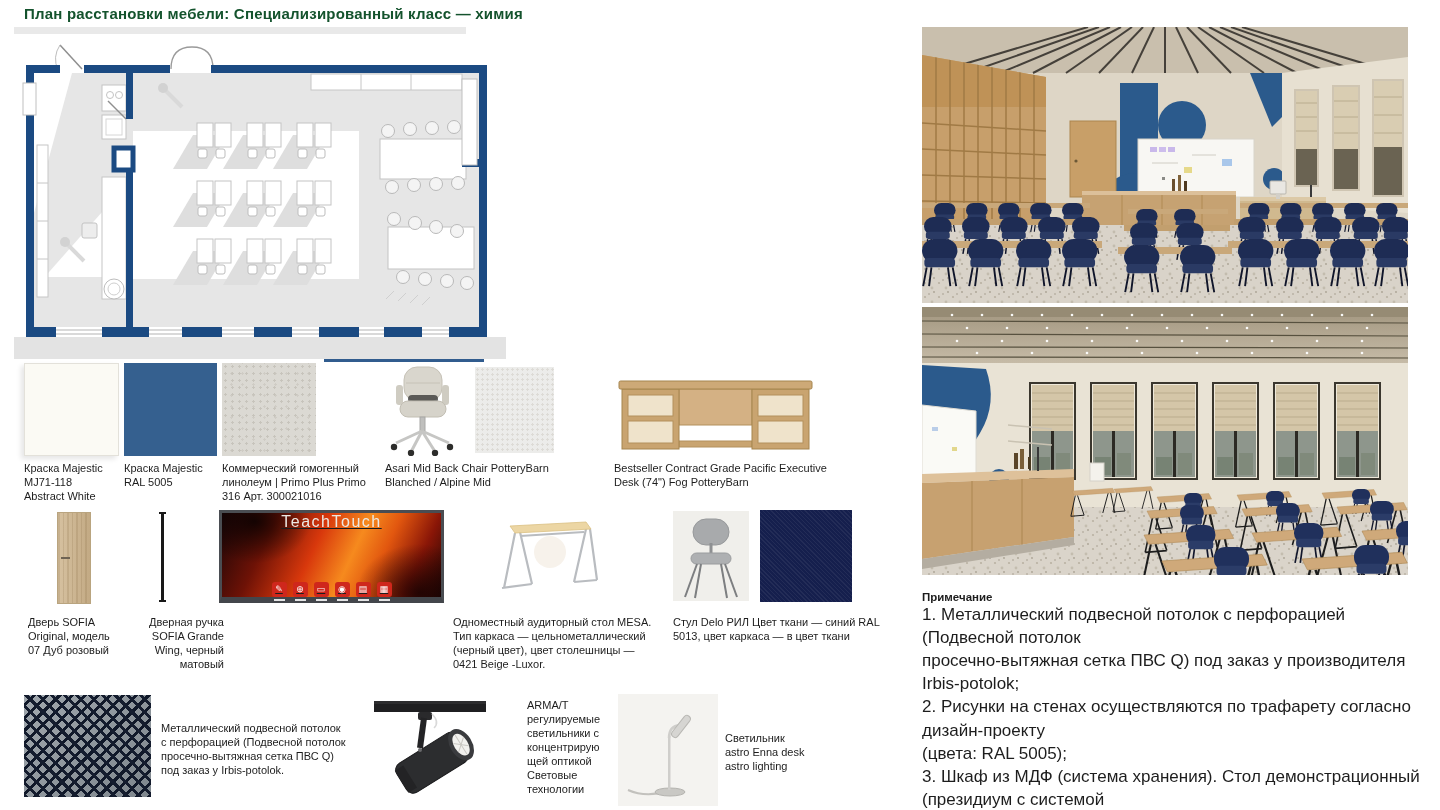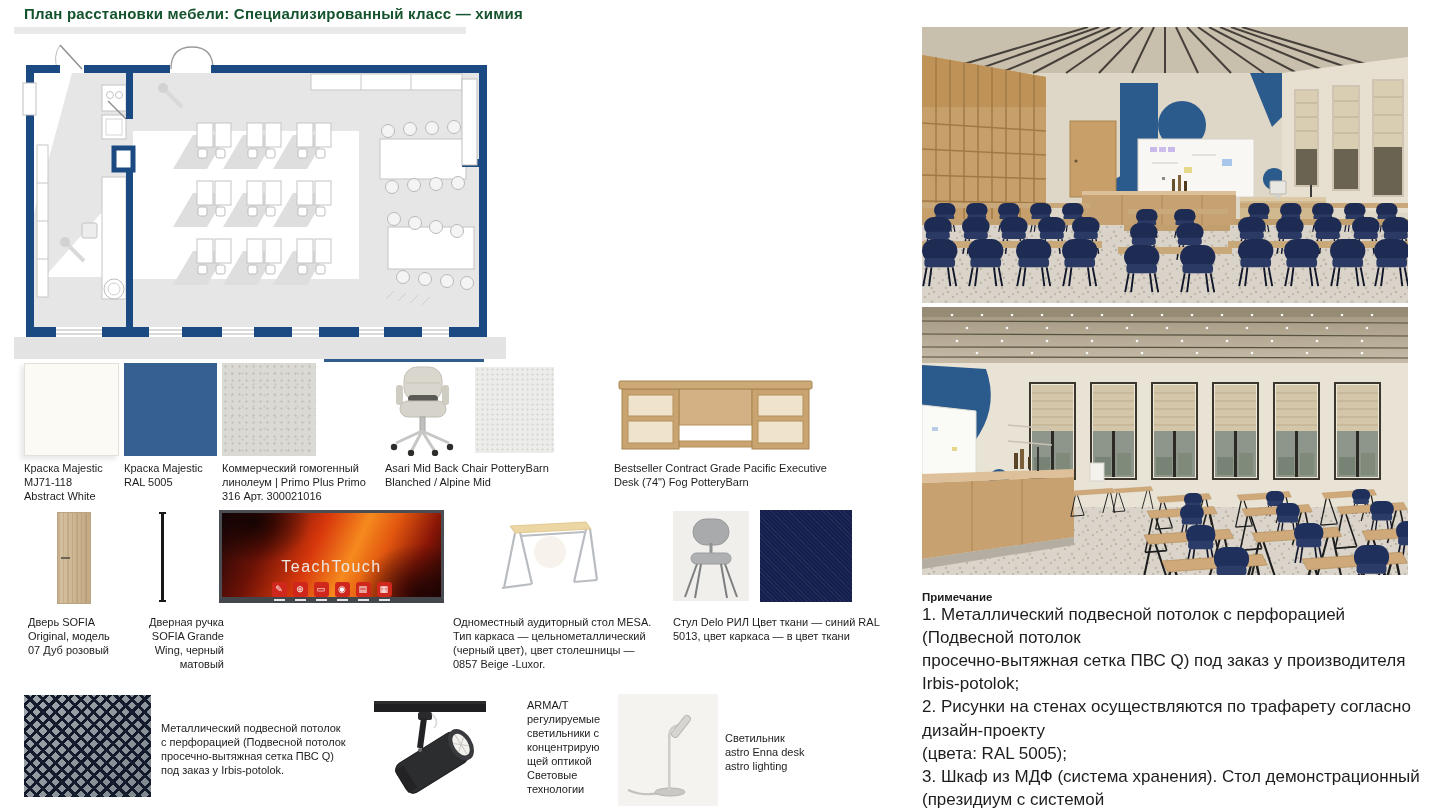--- a/index.html
+++ b/index.html
@@ -25,21 +25,21 @@
      border:1px solid #b9a47f;}
   .door-handle-mark{position:absolute;left:3px;top:44px;width:9px;height:2px;background:#6f6353;}
   .handle-bar{background:#181818;}
   .handle-bar:before,.handle-bar:after{content:"";position:absolute;left:-2px;width:7px;height:2px;background:#181818;}
   .handle-bar:before{top:0;} .handle-bar:after{bottom:0;}
   
   .tt{box-sizing:border-box;border:3px solid #4a4d52;border-bottom:6px solid #43464b;background:
       radial-gradient(80px 60px at 15% 10%,rgba(0,0,0,.75),transparent 70%),
       radial-gradient(90px 70px at 90% 95%,rgba(20,2,2,.8),transparent 70%),
       linear-gradient(115deg,#190507 0%,#6e1206 22%,#d8380c 42%,#f68a1e 58%,#e2570f 70%,#8a1607 85%,#200604 100%);
-      display:flex;flex-direction:column;align-items:center;justify-content:flex-end;gap:6px;}
+      display:flex;flex-direction:column;align-items:center;justify-content:space-between;gap:6px;text-decoration:underline;}
   .tt-brand{color:#ece9e4;font-size:16px;letter-spacing:1.5px;font-weight:400;}
   .tt-icons{display:flex;gap:6px;}
   .tt-ic{width:15px;height:15px;border-radius:3px;background:#cf271c;color:#fff;font-size:9px;line-height:15px;
          text-align:center;position:relative;}
   .tt-ic:after{content:"";position:absolute;left:2px;bottom:-4px;width:11px;height:2px;background:rgba(255,255,255,.85);}
   
   .mesh{background-color:#aeb4b9;
     background-image:
       repeating-linear-gradient(45deg,#141c2e 0 3px,transparent 3px 9px),
       repeating-linear-gradient(-45deg,#101829 0 3px,transparent 3px 9px),
@@ -336,21 +336,21 @@
   <div class="abs cap" style="left:28px;top:615px;width:105px;">Дверь SOFIA
 Original, модель
 07 Дуб розовый</div>
   <div class="abs cap" style="left:129px;top:615px;width:95px;text-align:right;">Дверная ручка
 SOFIA Grande
 Wing, черный
 матовый</div>
   <div class="abs cap" style="left:453px;top:615px;width:220px;">Одноместный аудиторный стол MESA.
 Тип каркаса — цельнометаллический
 (черный цвет), цвет столешницы —
-0857 Beige -Luxor.</div>
+0421 Beige -Luxor.</div>
   <div class="abs cap" style="left:673px;top:615px;width:215px;">Стул Delo РИЛ Цвет ткани — синий RAL
 5013, цвет каркаса — в цвет ткани</div>
 
   <div class="abs mesh" style="left:24px;top:695px;width:127px;height:102px;"></div>
   <div class="abs cap" style="left:161px;top:721px;width:290px;">Металлический подвесной потолок
 с перфорацией (Подвесной потолок
 просечно-вытяжная сетка ПВС Q)
 под заказ у Irbis-potolok.</div>
 
   <div class="abs" style="left:374px;top:696px;width:112px;height:108px;">

